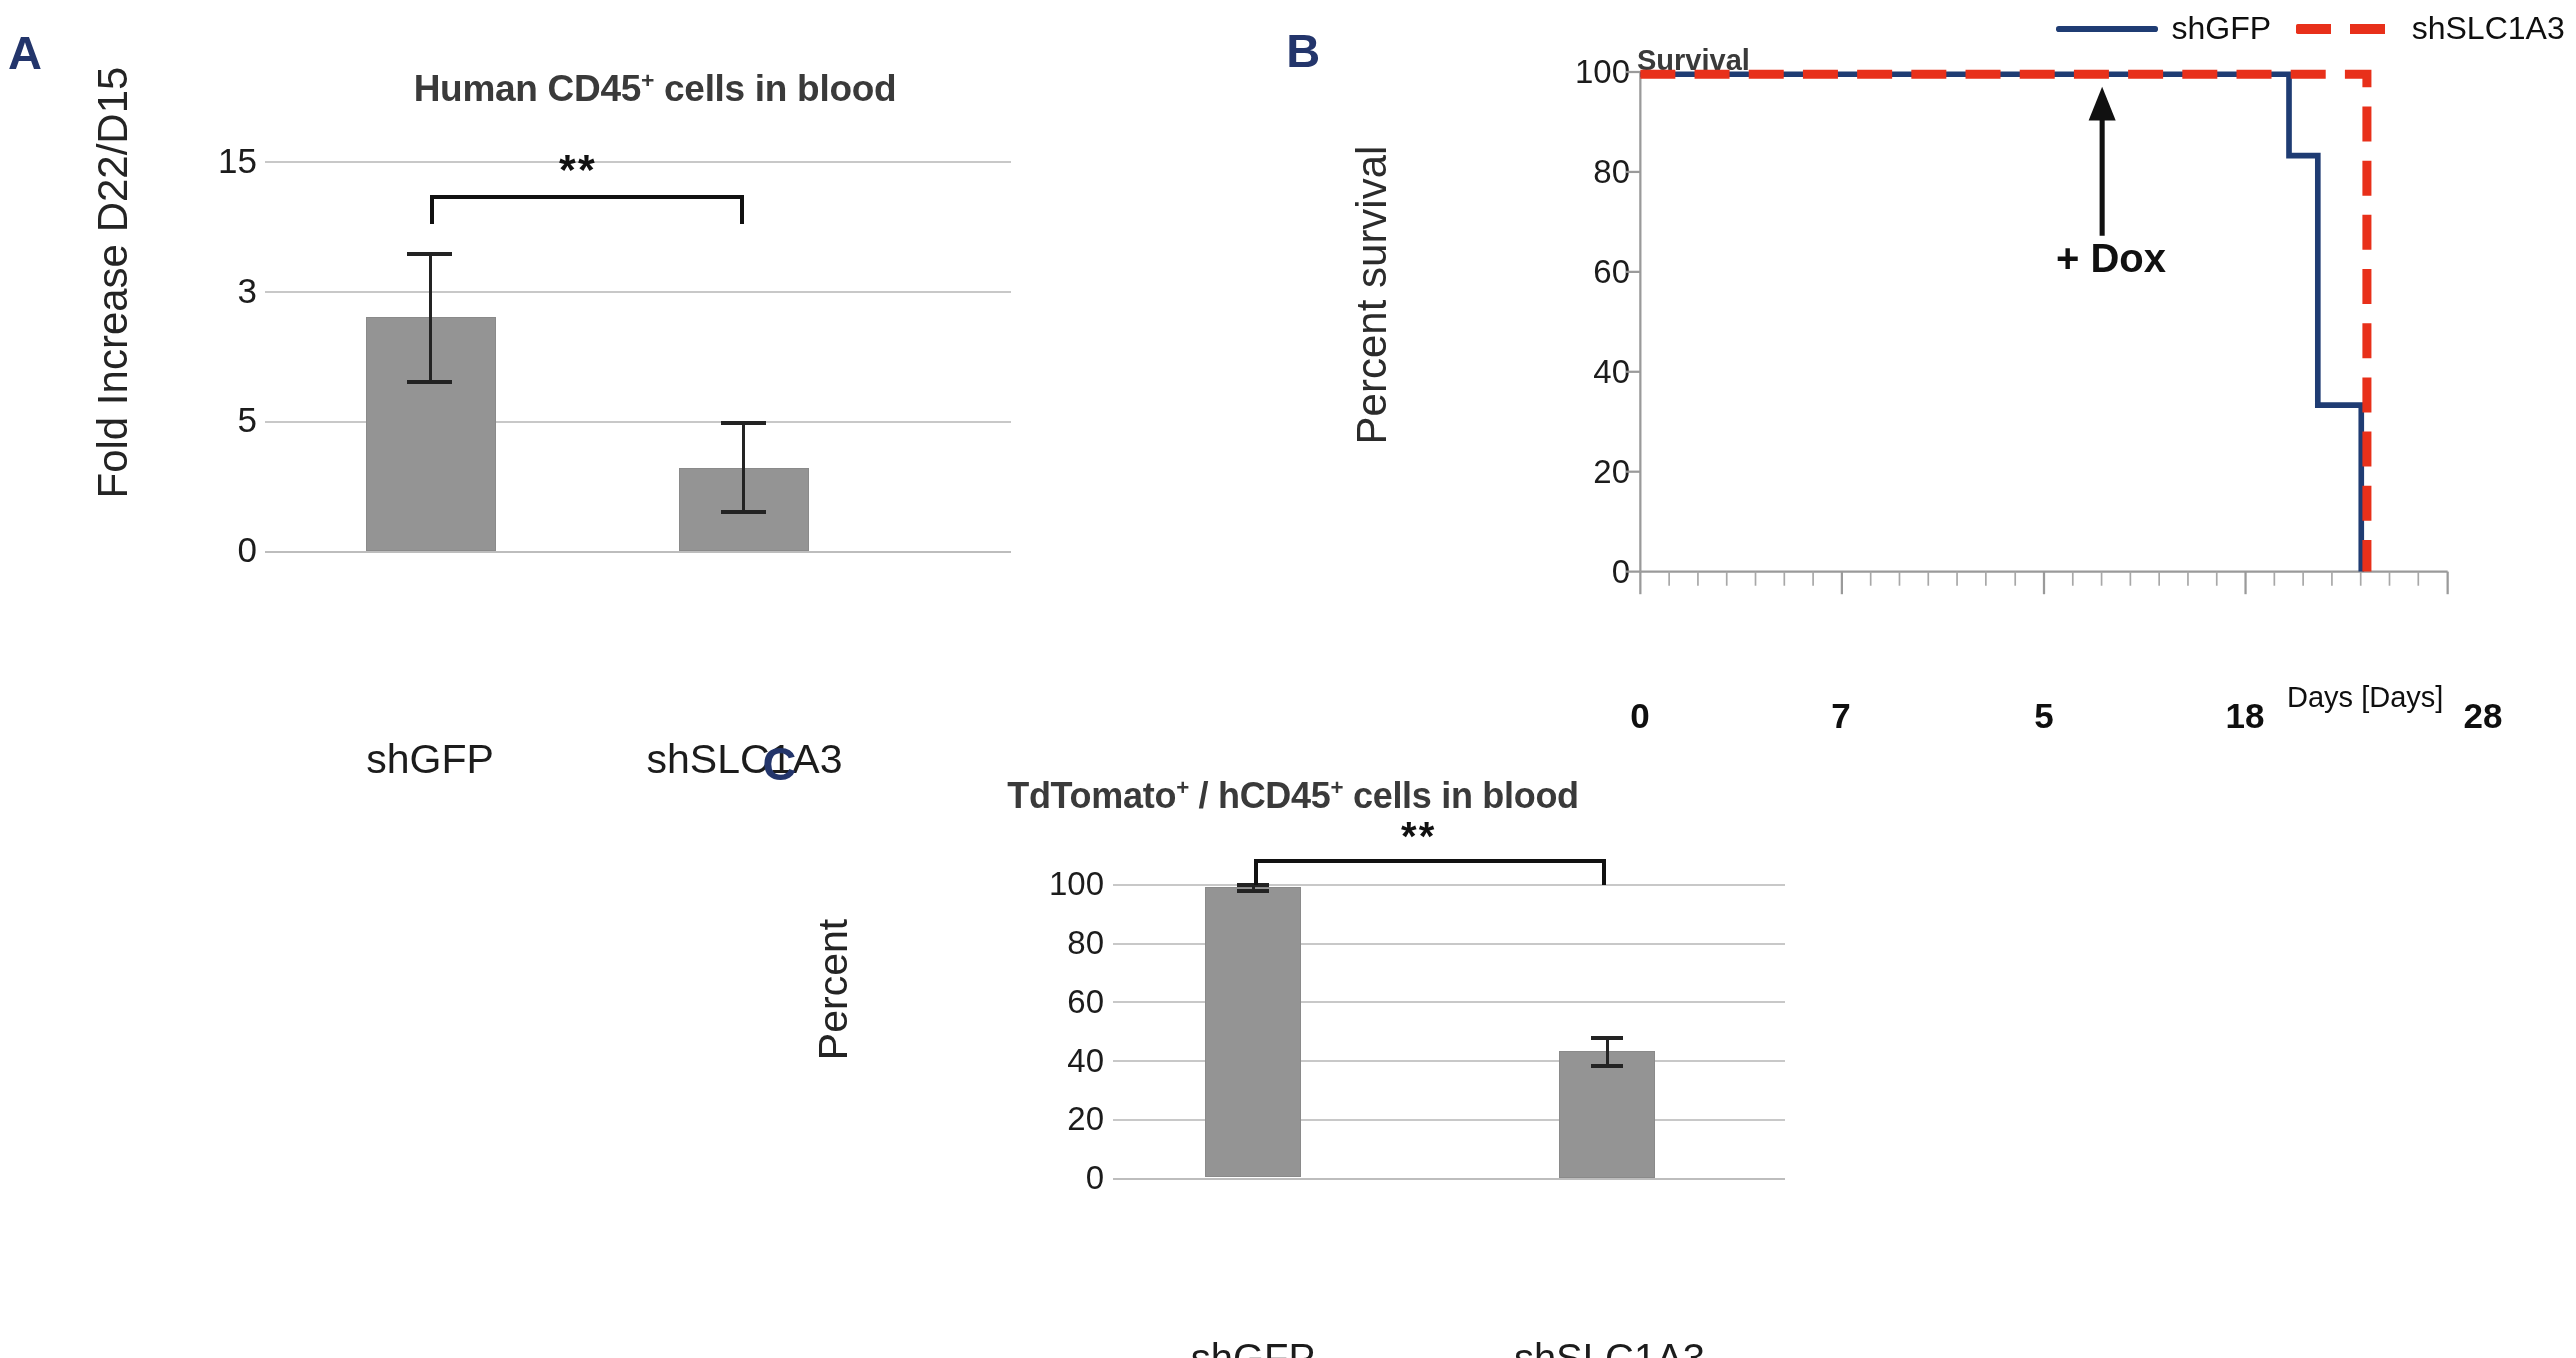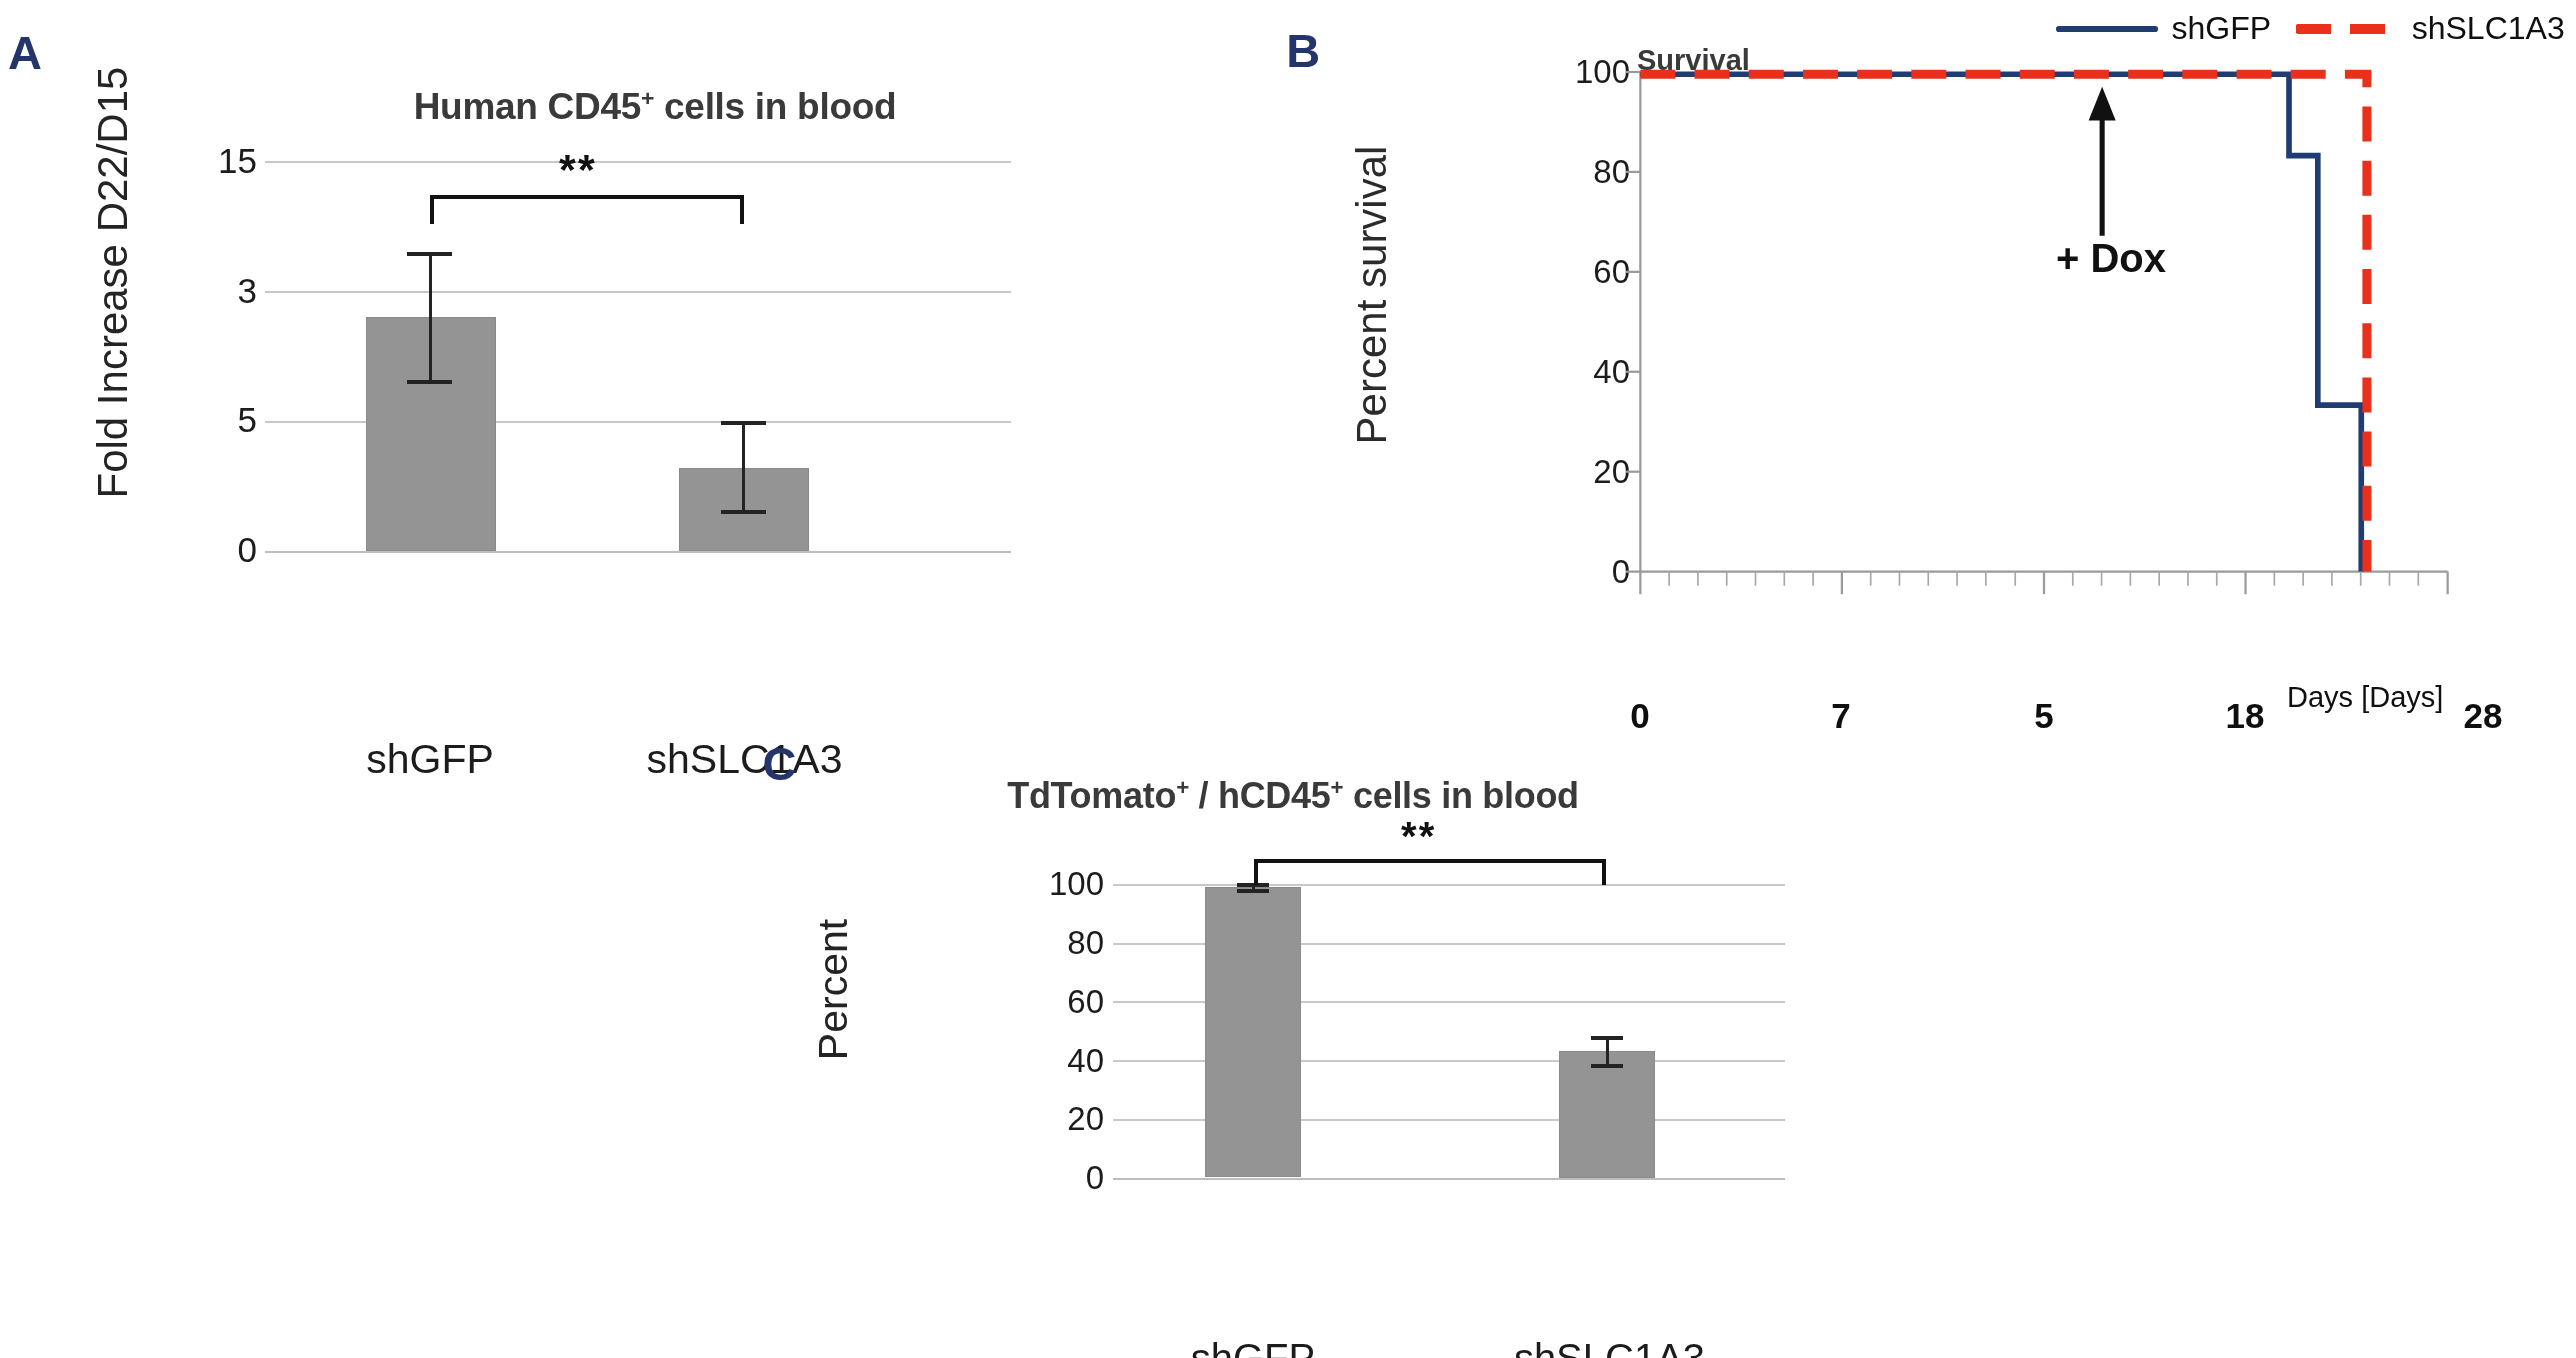--- a/index.html
+++ b/index.html
@@ -9,21 +9,21 @@
     -webkit-font-smoothing:antialiased;
   }
   .panel-letter{
     position:absolute;font-weight:bold;color:#23356B;
     font-family:"Liberation Sans", sans-serif;
     line-height:1;
   }
   
   #panelA{position:absolute;left:0;top:0;width:1276px;height:734px;}
   #panelA .chart-title{
-    position:absolute;left:316px;top:86px;width:678px;
+    position:absolute;left:316px;top:68px;width:678px;
     text-align:center;font-size:37px;font-weight:bold;color:#3A3A3A;
     letter-spacing:-0.3px;
   }
   #panelA .ylab{
     position:absolute;left:-102px;top:260px;width:429px;
     transform:rotate(-90deg);transform-origin:50% 50%;
     text-align:center;font-size:42px;color:#242424;
     white-space:nowrap;
   }
   #panelA .plot{position:absolute;left:265px;top:161px;width:746px;height:390px;}

